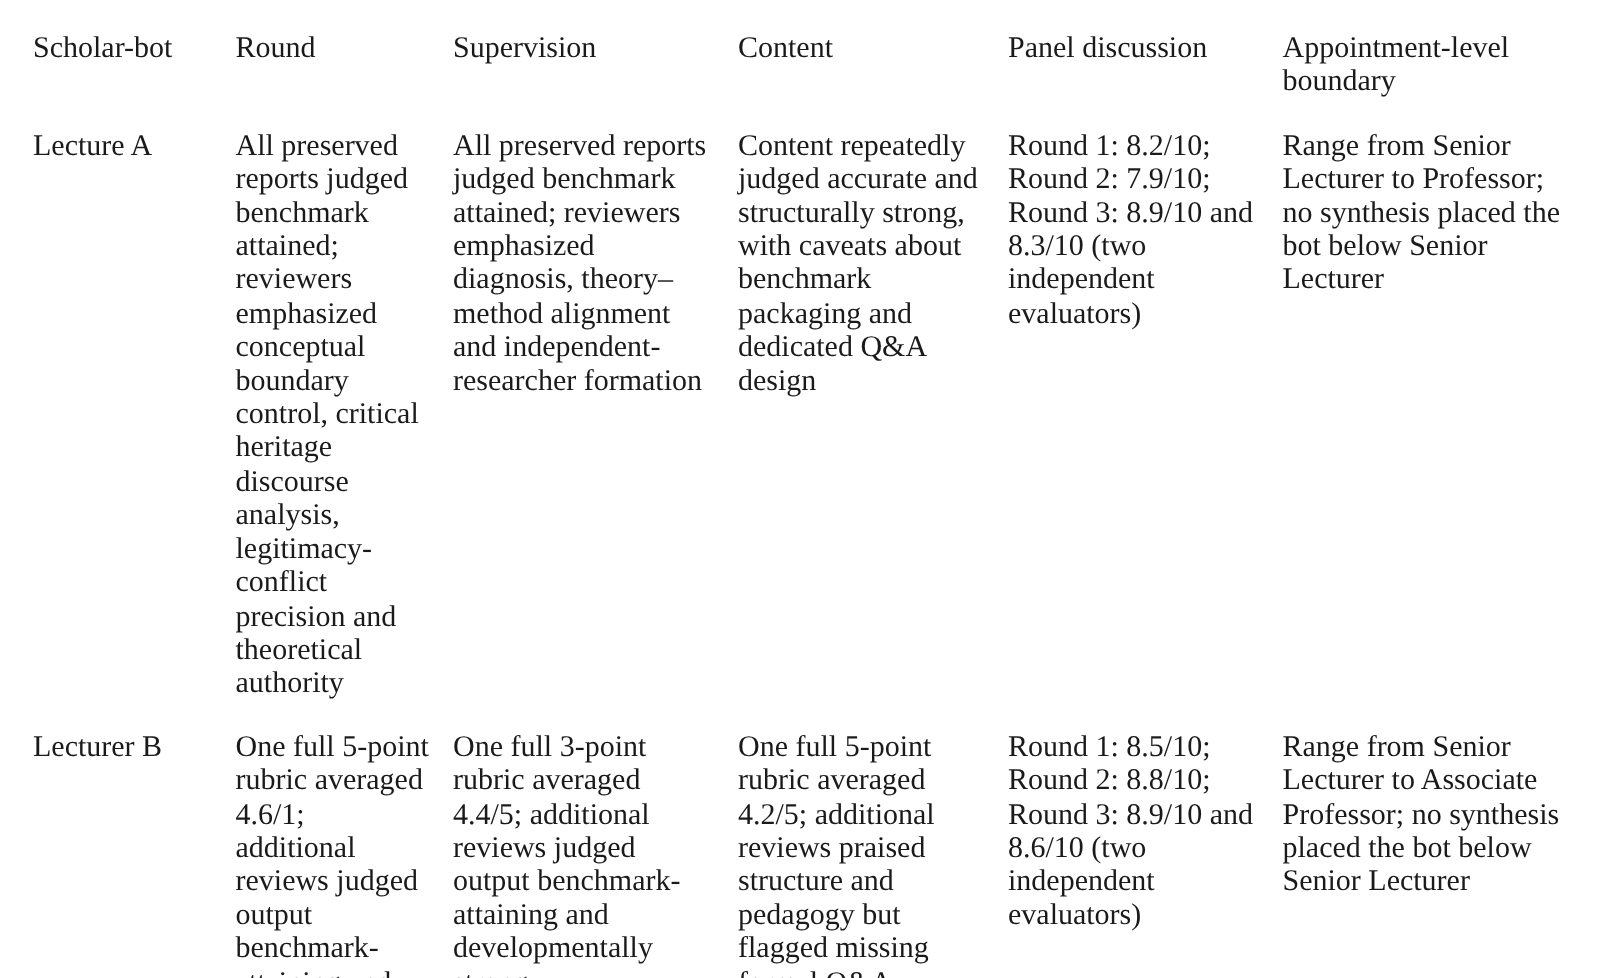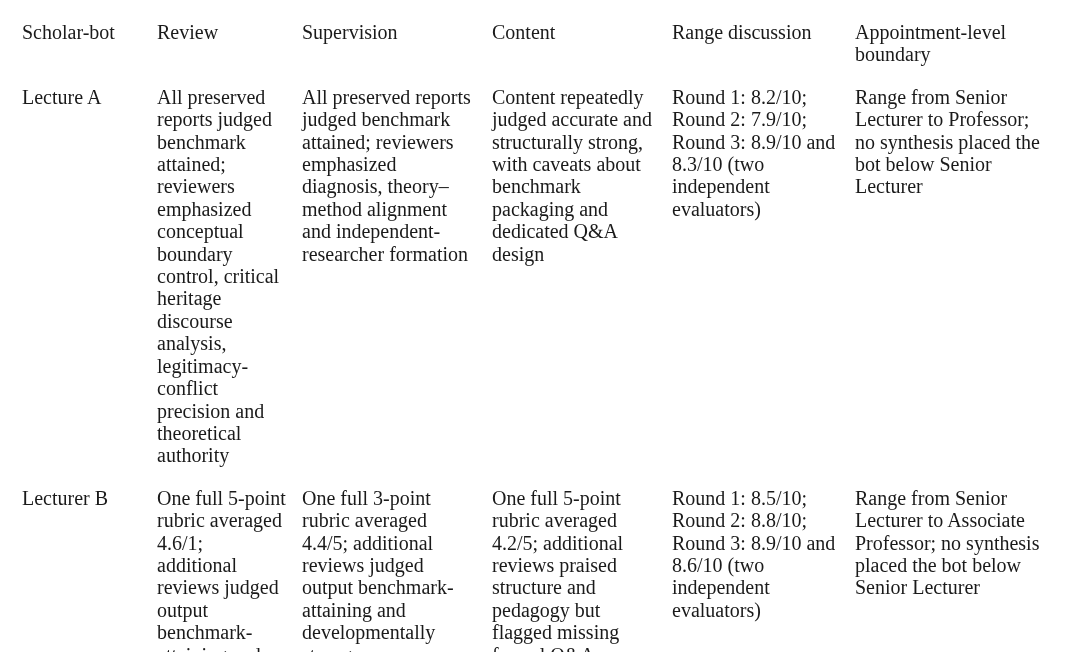--- a/index.html
+++ b/index.html
@@ -99,30 +99,30 @@
       <td colspan="6" class="rule-top"></td>
     </tr>
 
     </tbody>
       <thead>
       <tr>
         <th class="cell-pad-head">
           <span class="cell-text">Scholar-bot</span>
         </th>
         <th class="cell-pad-head">
-          <span class="cell-text">Review</span>
+          <span class="cell-text">Round</span>
         </th>
         <th class="cell-pad-head">
           <span class="cell-text">Supervision</span>
         </th>
         <th class="cell-pad-head">
           <span class="cell-text">Content</span>
         </th>
         <th class="cell-pad-head">
-          <span class="cell-text">Range discussion</span>
+          <span class="cell-text">Panel discussion</span>
         </th>
         <th class="cell-pad-head">
           <span class="cell-text">Appointment-level boundary</span>
         </th>
       </tr>
     </thead>
 
     <tbody>
         <tr class="rule-row">
       <td colspan="6" class="rule-mid"></td>

